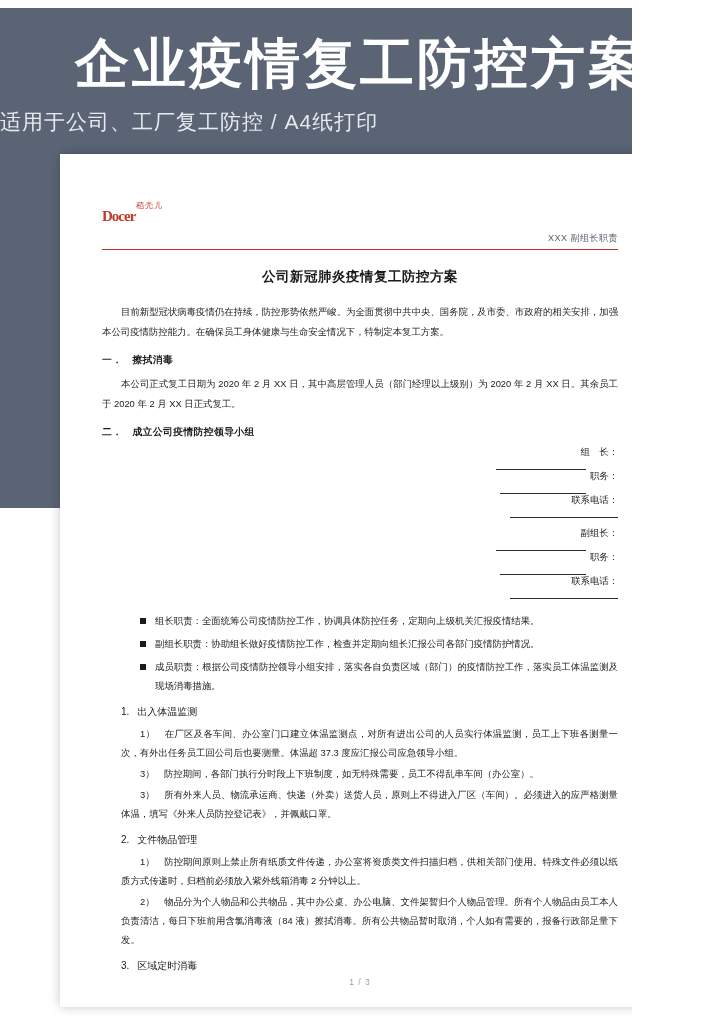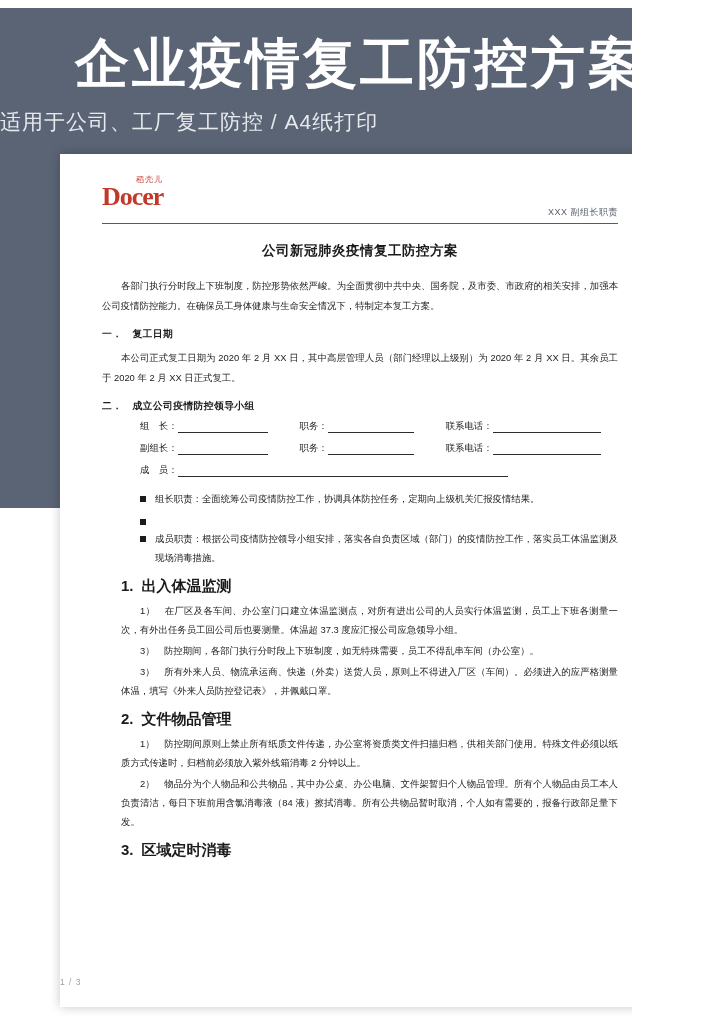--- a/index.html
+++ b/index.html
@@ -47,38 +47,38 @@
     white-space: nowrap;
   }
   
   .sheet {
     position: absolute;
     left: 60px; top: 146px;
     width: 600px;
     height: 853px;
     background: #ffffff;
     box-shadow: 0 0 10px rgba(0,0,0,0.22);
-    padding: 24px 42px 0 42px;
+    padding: 50px 42px 0 42px;
   }
   
   .doc-header {
     position: relative;
     height: 46px;
     border-bottom: 1px solid #b9342b;
     margin-bottom: 18px;
   }
   .logo {
     position: absolute;
     left: 0; top: 0;
     width: 110px; height: 36px;
   }
   .logo-text {
     position: absolute;
     left: 0; top: 4px;
-    font-size: 26px;
+    font-size: 15px;
     font-weight: bold;
     color: #c0392b;
     font-family: "Liberation Serif", serif;
     letter-spacing: -1px;
   }
   .logo-cn {
     position: absolute;
     left: 34px; top: -4px;
     font-size: 8px;
     color: #c0392b;
@@ -109,22 +109,22 @@
   }
   .h2 {
     font-size: 9.8px;
     font-weight: bold;
     color: #1b1b1b;
     margin: 12px 0 7px 0;
     letter-spacing: 0.4px;
   }
   .h2 .num { margin-right: 10px; }
   .h3 {
-    font-size: 15px;
-    font-weight: bold;
+    font-size: 10px;
+    font-weight: normal;
     color: #1b1b1b;
     margin: 10px 0 5px 0;
     padding-left: 19px;
   }
   .h3 .num { margin-right: 8px; }
   .numpara {
     font-size: 9.4px;
     line-height: 19px;
     color: #1b1b1b;
     text-align: justify;
@@ -133,20 +133,21 @@
     margin: 0 0 2px 0;
   }
   
   .formrow {
     display: flex;
     align-items: flex-end;
     font-size: 9.4px;
     color: #1b1b1b;
     padding-left: 38px;
     margin-bottom: 9px;
+    flex-direction: column;
   }
   .fl-label { white-space: nowrap; }
   .fl-line {
     border-bottom: 1px solid #2c2c2c;
     height: 11px;
   }
   .w-mid { width: 90px; margin-right: 32px; }
   .w-mid2 { width: 86px; margin-right: 32px; }
   .w-long { width: 108px; }
   .w-full { width: 330px; }
@@ -164,20 +165,21 @@
     width: 6px; height: 6px;
     background: #1b1b1b;
     margin: 7px 9px 0 0;
     flex: 0 0 6px;
   }
   .bul .btxt { text-align: justify; flex: 1; }
   .footer-pg {
     position: absolute;
     left: 0; bottom: 20px;
     width: 600px;
+    text-align: center;
     font-size: 8.5px;
     color: #9aa0a8;
     letter-spacing: 1px;
   }
 </style>
 </head>
 <body>
 
 <div class="page">
 
@@ -191,24 +193,24 @@
     <div class="doc-header">
       <div class="logo">
         <div class="logo-cn">稻壳儿</div>
         <div class="logo-text">Docer</div>
       </div>
       <div class="doc-company">XXX 副组长职责</div>
     </div>
 
     <div class="doc-title">公司新冠肺炎疫情复工防控方案</div>
 
-    <p class="para">各部门执行分时段上下班制度，防控形势依然严峻。为全面贯彻中共中央、国务院，及市委、市政府的相关安排，加强本公司疫情防控能力。在确保员工身体健康与生命安全情况下，特制定本复工方案。</p>
+    <p class="para">目前新型冠状病毒疫情仍在持续，防控形势依然严峻。为全面贯彻中共中央、国务院，及市委、市政府的相关安排，加强本公司疫情防控能力。在确保员工身体健康与生命安全情况下，特制定本复工方案。</p>
 
     <div class="h2">
-      <span class="num">一．</span><span>复工日期</span>
+      <span class="num">一．</span><span>擦拭消毒</span>
     </div>
     <p class="para">本公司正式复工日期为 2020 年 2 月 XX 日，其中高层管理人员（部门经理以上级别）为 2020 年 2 月 XX 日。其余员工于 2020 年 2 月 XX 日正式复工。</p>
 
     <div class="h2">
       <span class="num">二．</span><span>成立公司疫情防控领导小组</span>
     </div>
 
     <div class="formrow">
       <span class="fl-label">组　长：</span>
       <span class="fl-line w-mid"></span>
@@ -220,32 +222,29 @@
 
     <div class="formrow">
       <span class="fl-label">副组长：</span>
       <span class="fl-line w-mid"></span>
       <span class="fl-label">职务：</span>
       <span class="fl-line w-mid2"></span>
       <span class="fl-label">联系电话：</span>
       <span class="fl-line w-long"></span>
     </div>
 
-    <div class="formrow">
-      <span class="fl-label">成　员：</span>
-      <span class="fl-line w-full"></span>
-    </div>
 
     <div class="bullets">
       <div class="bul">
         <span class="sq"></span>
         <span class="btxt">组长职责：全面统筹公司疫情防控工作，协调具体防控任务，定期向上级机关汇报疫情结果。</span>
       </div>
       <div class="bul">
         <span class="sq"></span>
+        <span class="btxt">副组长职责：协助组长做好疫情防控工作，检查并定期向组长汇报公司各部门疫情防护情况。</span>
       </div>
       <div class="bul">
         <span class="sq"></span>
         <span class="btxt">成员职责：根据公司疫情防控领导小组安排，落实各自负责区域（部门）的疫情防控工作，落实员工体温监测及现场消毒措施。</span>
       </div>
     </div>
 
 
     <div class="h3">
       <span class="num">1.</span><span>出入体温监测</span>

